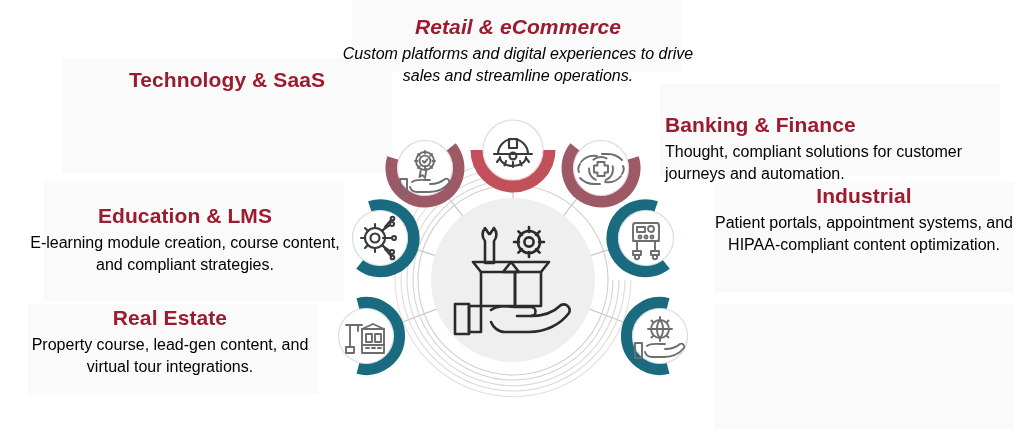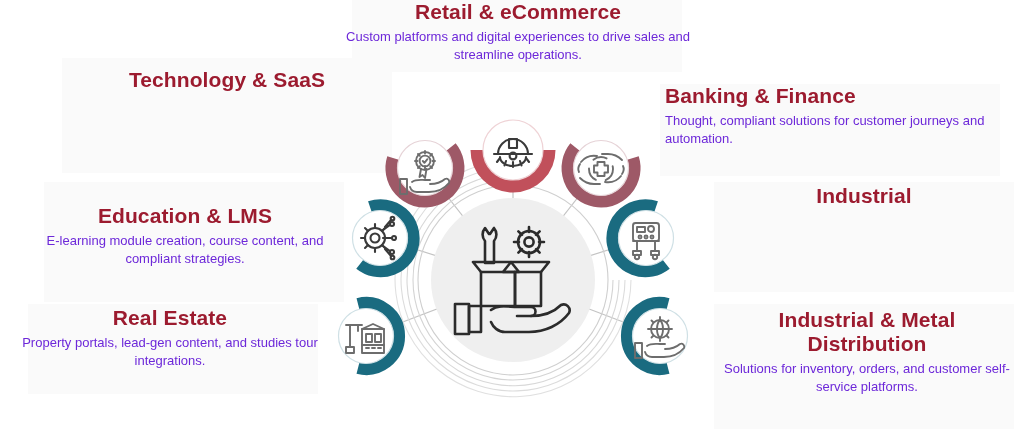--- a/index.html
+++ b/index.html
@@ -19,26 +19,26 @@
   .block h3{
     margin:0 0 4px 0;
     color:#9c1b2f;
     font-weight:bold;
     font-size:21px;
     line-height:1.15;
     letter-spacing:.1px;
   }
   .block p{
     margin:0;
-    color:#6d28d9;
-    font-size:13px;
+    color:#000000;
+    font-size:16px;
     line-height:1.38;
   }
   .ta-c{text-align:center;}
-  .ta-l{text-align:left;}
+  .ta-l{text-align:left;margin-top:29px;}
 
   
   .hub{position:absolute;left:318px;top:88px;width:390px;height:340px;}
   .hub svg{display:block;overflow:visible;}
 </style>
 </head>
 <body>
 
 <div class="stage">
 
@@ -215,46 +215,43 @@
             <path d="M0,-19 l0,3 M0,5 l0,-3 M-12,-7 l3,0 M12,-7 l-3,0 M-8.5,-15.5 l2,2 M8.5,1.5 l-2,-2 M-8.5,1.5 l2,-2 M8.5,-15.5 l-2,2"></path>
           </g>
           <path class="lnl" d="M-13,10 c4,-3 9,-2 13,-2 l5,0"></path>
           <path class="lnl" d="M5,13 c6,0 11,-1.5 15,-5 a3,3 0 0 1 4,4 c-5,6 -12,9 -20,9 l-12,0 c-4,0 -6,-2 -7,-5"></path>
           <path class="lnl" d="M-25,7 l7,0 l0,15 l-7,0 z"></path>
         </g>
       </g>
     </svg>
   </div>
 
-  <div class="block ta-c" style="left:340px;top:0px;width:356px;">
+  <div class="block ta-c" style="left:340px;top:15px;width:356px;font-style:italic;">
     <h3>Retail &amp; eCommerce</h3>
     <p>Custom platforms and digital experiences to drive sales and streamline operations.</p>
   </div>
 
   <div class="block ta-c" style="left:62px;top:68px;width:330px;">
     <h3>Technology &amp; SaaS</h3>
   </div>
 
   <div class="block ta-l" style="left:665px;top:84px;width:330px;">
     <h3>Banking &amp; Finance</h3>
     <p>Thought, compliant solutions for customer journeys and automation.</p>
   </div>
 
   <div class="block ta-c" style="left:30px;top:188px;width:310px;margin-top:16px;">
     <h3>Education &amp; LMS</h3>
     <p>E-learning module creation, course content, and compliant strategies.</p>
   </div>
 
   <div class="block ta-c" style="left:714px;top:184px;width:300px;">
     <h3>Industrial</h3>
+    <p>Patient portals, appointment systems, and HIPAA-compliant content optimization.</p>
   </div>
 
   <div class="block ta-c" style="left:20px;top:306px;width:300px;">
     <h3>Real Estate</h3>
-    <p>Property portals, lead-gen content, and studies tour integrations.</p>
-  </div>
-
-  <div class="block ta-c" style="left:722px;top:308px;width:290px;">
-    <h3>Industrial &amp; Metal Distribution</h3>
-    <p>Solutions for inventory, orders, and customer self-service platforms.</p>
-  </div>
+    <p>Property course, lead-gen content, and virtual tour integrations.</p>
+  </div>
+
 
 </div>
 
 </body></html>

